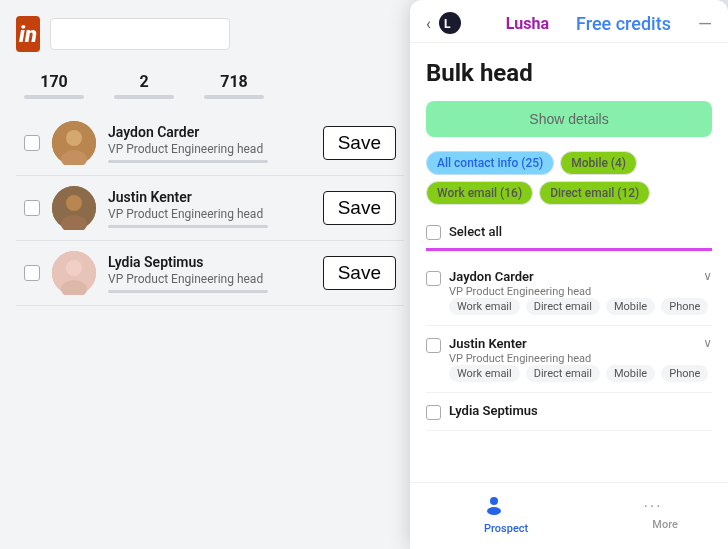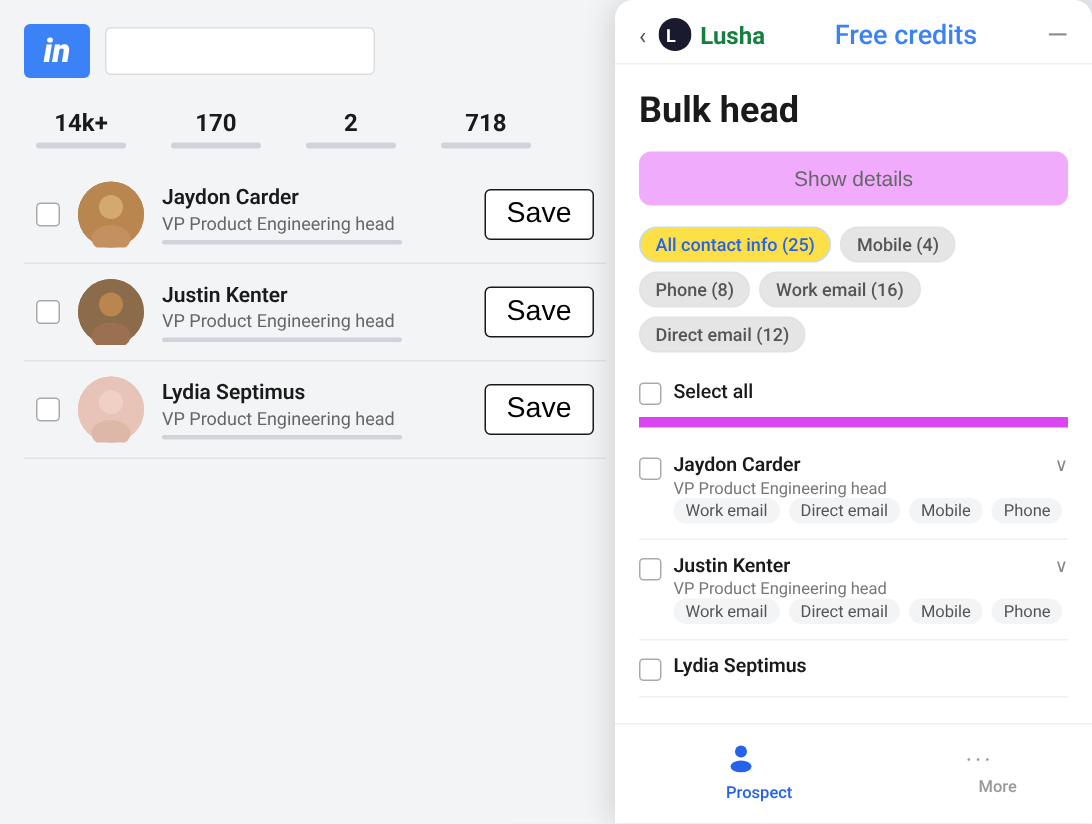--- a/index.html
+++ b/index.html
@@ -23,23 +23,23 @@
     }
 
     .linkedin-header {
       display: flex;
       align-items: center;
       gap: 10px;
       margin-bottom: 20px;
     }
 
     .linkedin-logo {
-      width: 44px;
+      width: 24px;
       height: 36px;
-      background: #3b82f6;
+      background: #c2410c;
       border-radius: 4px;
       display: flex;
       align-items: center;
       justify-content: center;
       color: white;
       font-weight: 900;
       font-size: 22px;
       font-style: italic;
     }
 
@@ -191,21 +191,22 @@
     }
 
     .lusha-icon {
       width: 22px;
       height: 22px;
     }
 
     .lusha-name {
       font-size: 16px;
       font-weight: 700;
-      color: #15803d;
+      color: #a21caf;
+      margin-left: 39px;
     }
 
     .free-credits {
       font-size: 18px;
       color: #3b82f6;
       font-weight: 500;
     }
 
     .menu-dots {
       font-size: 18px;
@@ -222,21 +223,21 @@
     .bulk-view-title {
       font-size: 24px;
       font-weight: 700;
       color: #1a1a1a;
       margin-bottom: 14px;
     }
 
     .show-details-btn {
       width: 100%;
       padding: 10px;
-      background: #f0abfc;
+      background: #86efac;
       border: none;
       border-radius: 8px;
       font-size: 14px;
       font-weight: 500;
       color: #666;
       cursor: pointer;
       margin-bottom: 14px;
     }
 
     .filter-tabs {
@@ -249,37 +250,37 @@
     .filter-tab {
       padding: 4px 10px;
       border-radius: 16px;
       font-size: 12px;
       font-weight: 500;
       cursor: pointer;
       border: 1px solid transparent;
     }
 
     .filter-tab.active {
-      background: #fde047;
+      background: #7dd3fc;
       color: #2563eb;
       border-color: #bfdbfe;
     }
 
     .filter-tab.inactive {
-      background: #e5e5e5;
+      background: #84cc16;
       color: #555;
       border-color: #e0e2e6;
     }
 
     .select-all-row {
       display: flex;
       align-items: center;
       gap: 8px;
       padding: 8px 0;
-      border-bottom: 7px solid #d946ef;
+      border-bottom: 3px solid #d946ef;
       margin-bottom: 8px;
     }
 
     .select-all-label {
       font-size: 13px;
       font-weight: 500;
       color: #1a1a1a;
     }
 
     .contact-item {
@@ -392,24 +393,20 @@
 </head>
 <body>
 
 <div class="linkedin-panel">
   <div class="linkedin-header">
     <div class="linkedin-logo">in</div>
     <div class="linkedin-search-bar"></div>
   </div>
 
   <div class="stats-row">
-    <div class="stat-item">
-      <span class="stat-value">14k+</span>
-      <div class="stat-bar"></div>
-    </div>
     <div class="stat-item">
       <span class="stat-value">170</span>
       <div class="stat-bar"></div>
     </div>
     <div class="stat-item">
       <span class="stat-value">2</span>
       <div class="stat-bar"></div>
     </div>
     <div class="stat-item">
       <span class="stat-value">718</span>
@@ -491,21 +488,20 @@
 
   <div class="lusha-content">
     <div class="bulk-view-title">Bulk head</div>
 
     <button class="show-details-btn">Show details</button>
 
     
     <div class="filter-tabs">
       <span class="filter-tab active">All contact info (25)</span>
       <span class="filter-tab inactive">Mobile (4)</span>
-      <span class="filter-tab inactive">Phone (8)</span>
       <span class="filter-tab inactive">Work email (16)</span>
       <span class="filter-tab inactive">Direct email (12)</span>
     </div>
 
     
     <div class="select-all-row">
       <div class="contact-checkbox"></div>
       <span class="select-all-label">Select all</span>
     </div>
 

